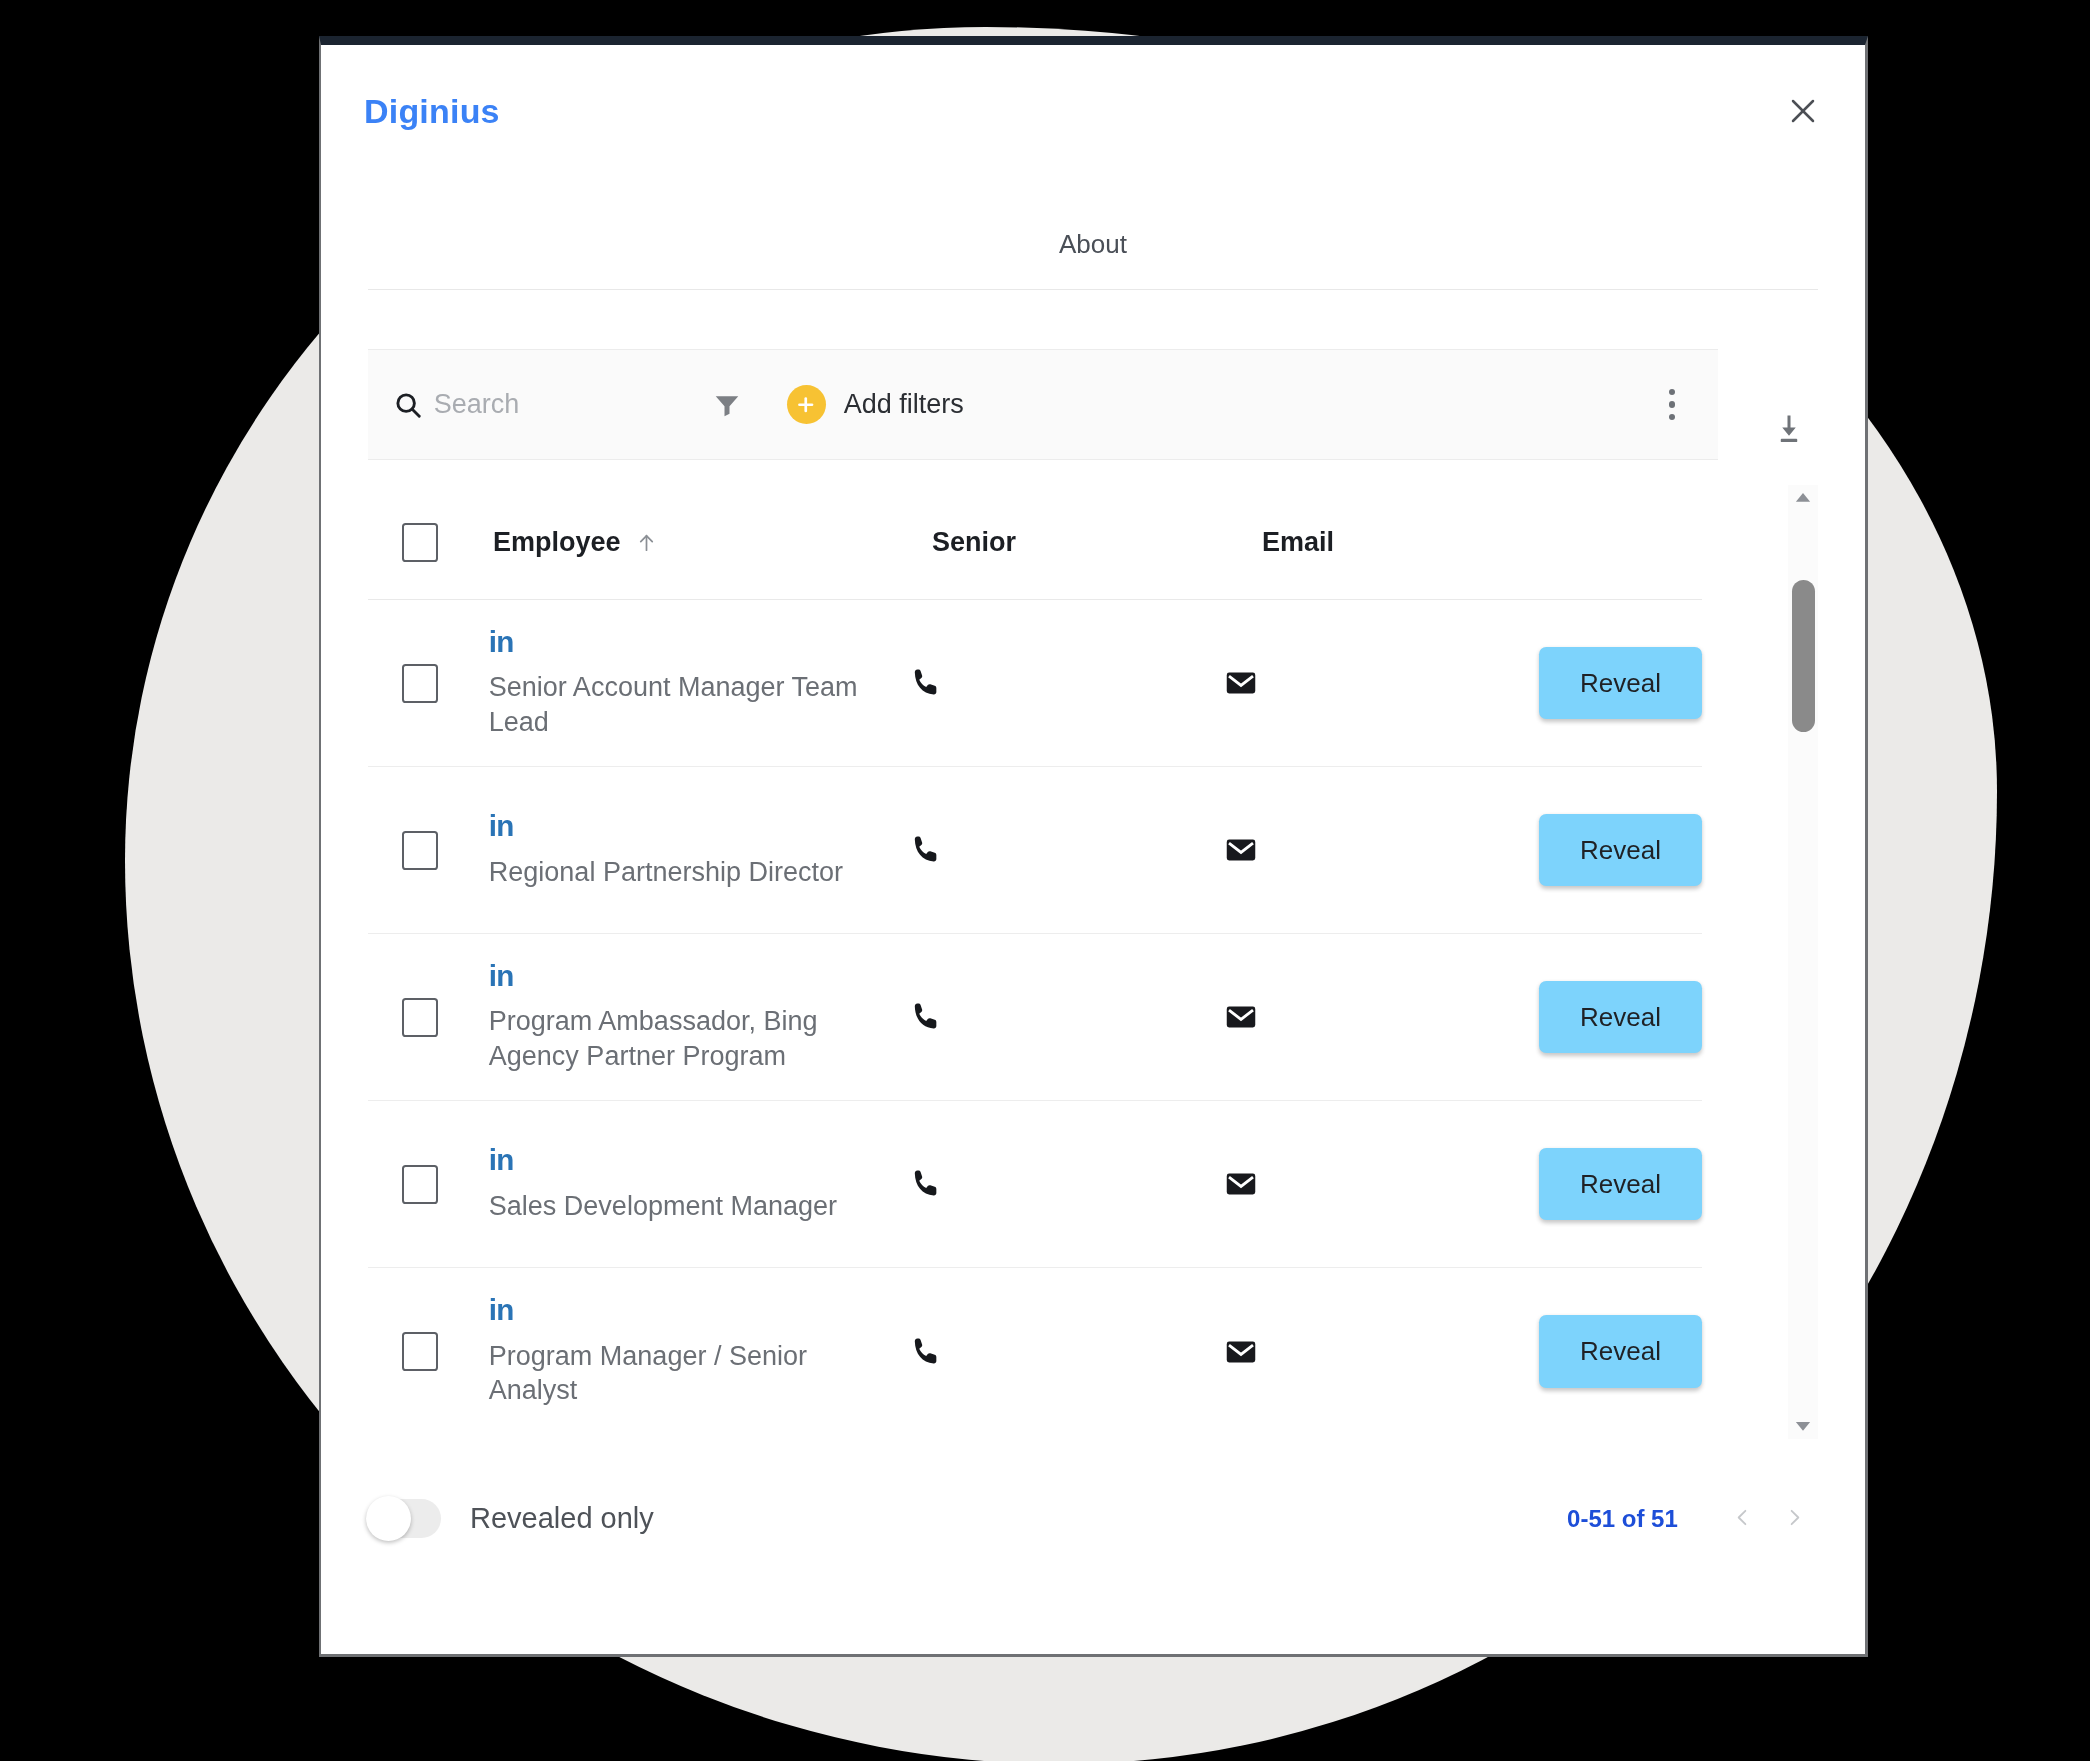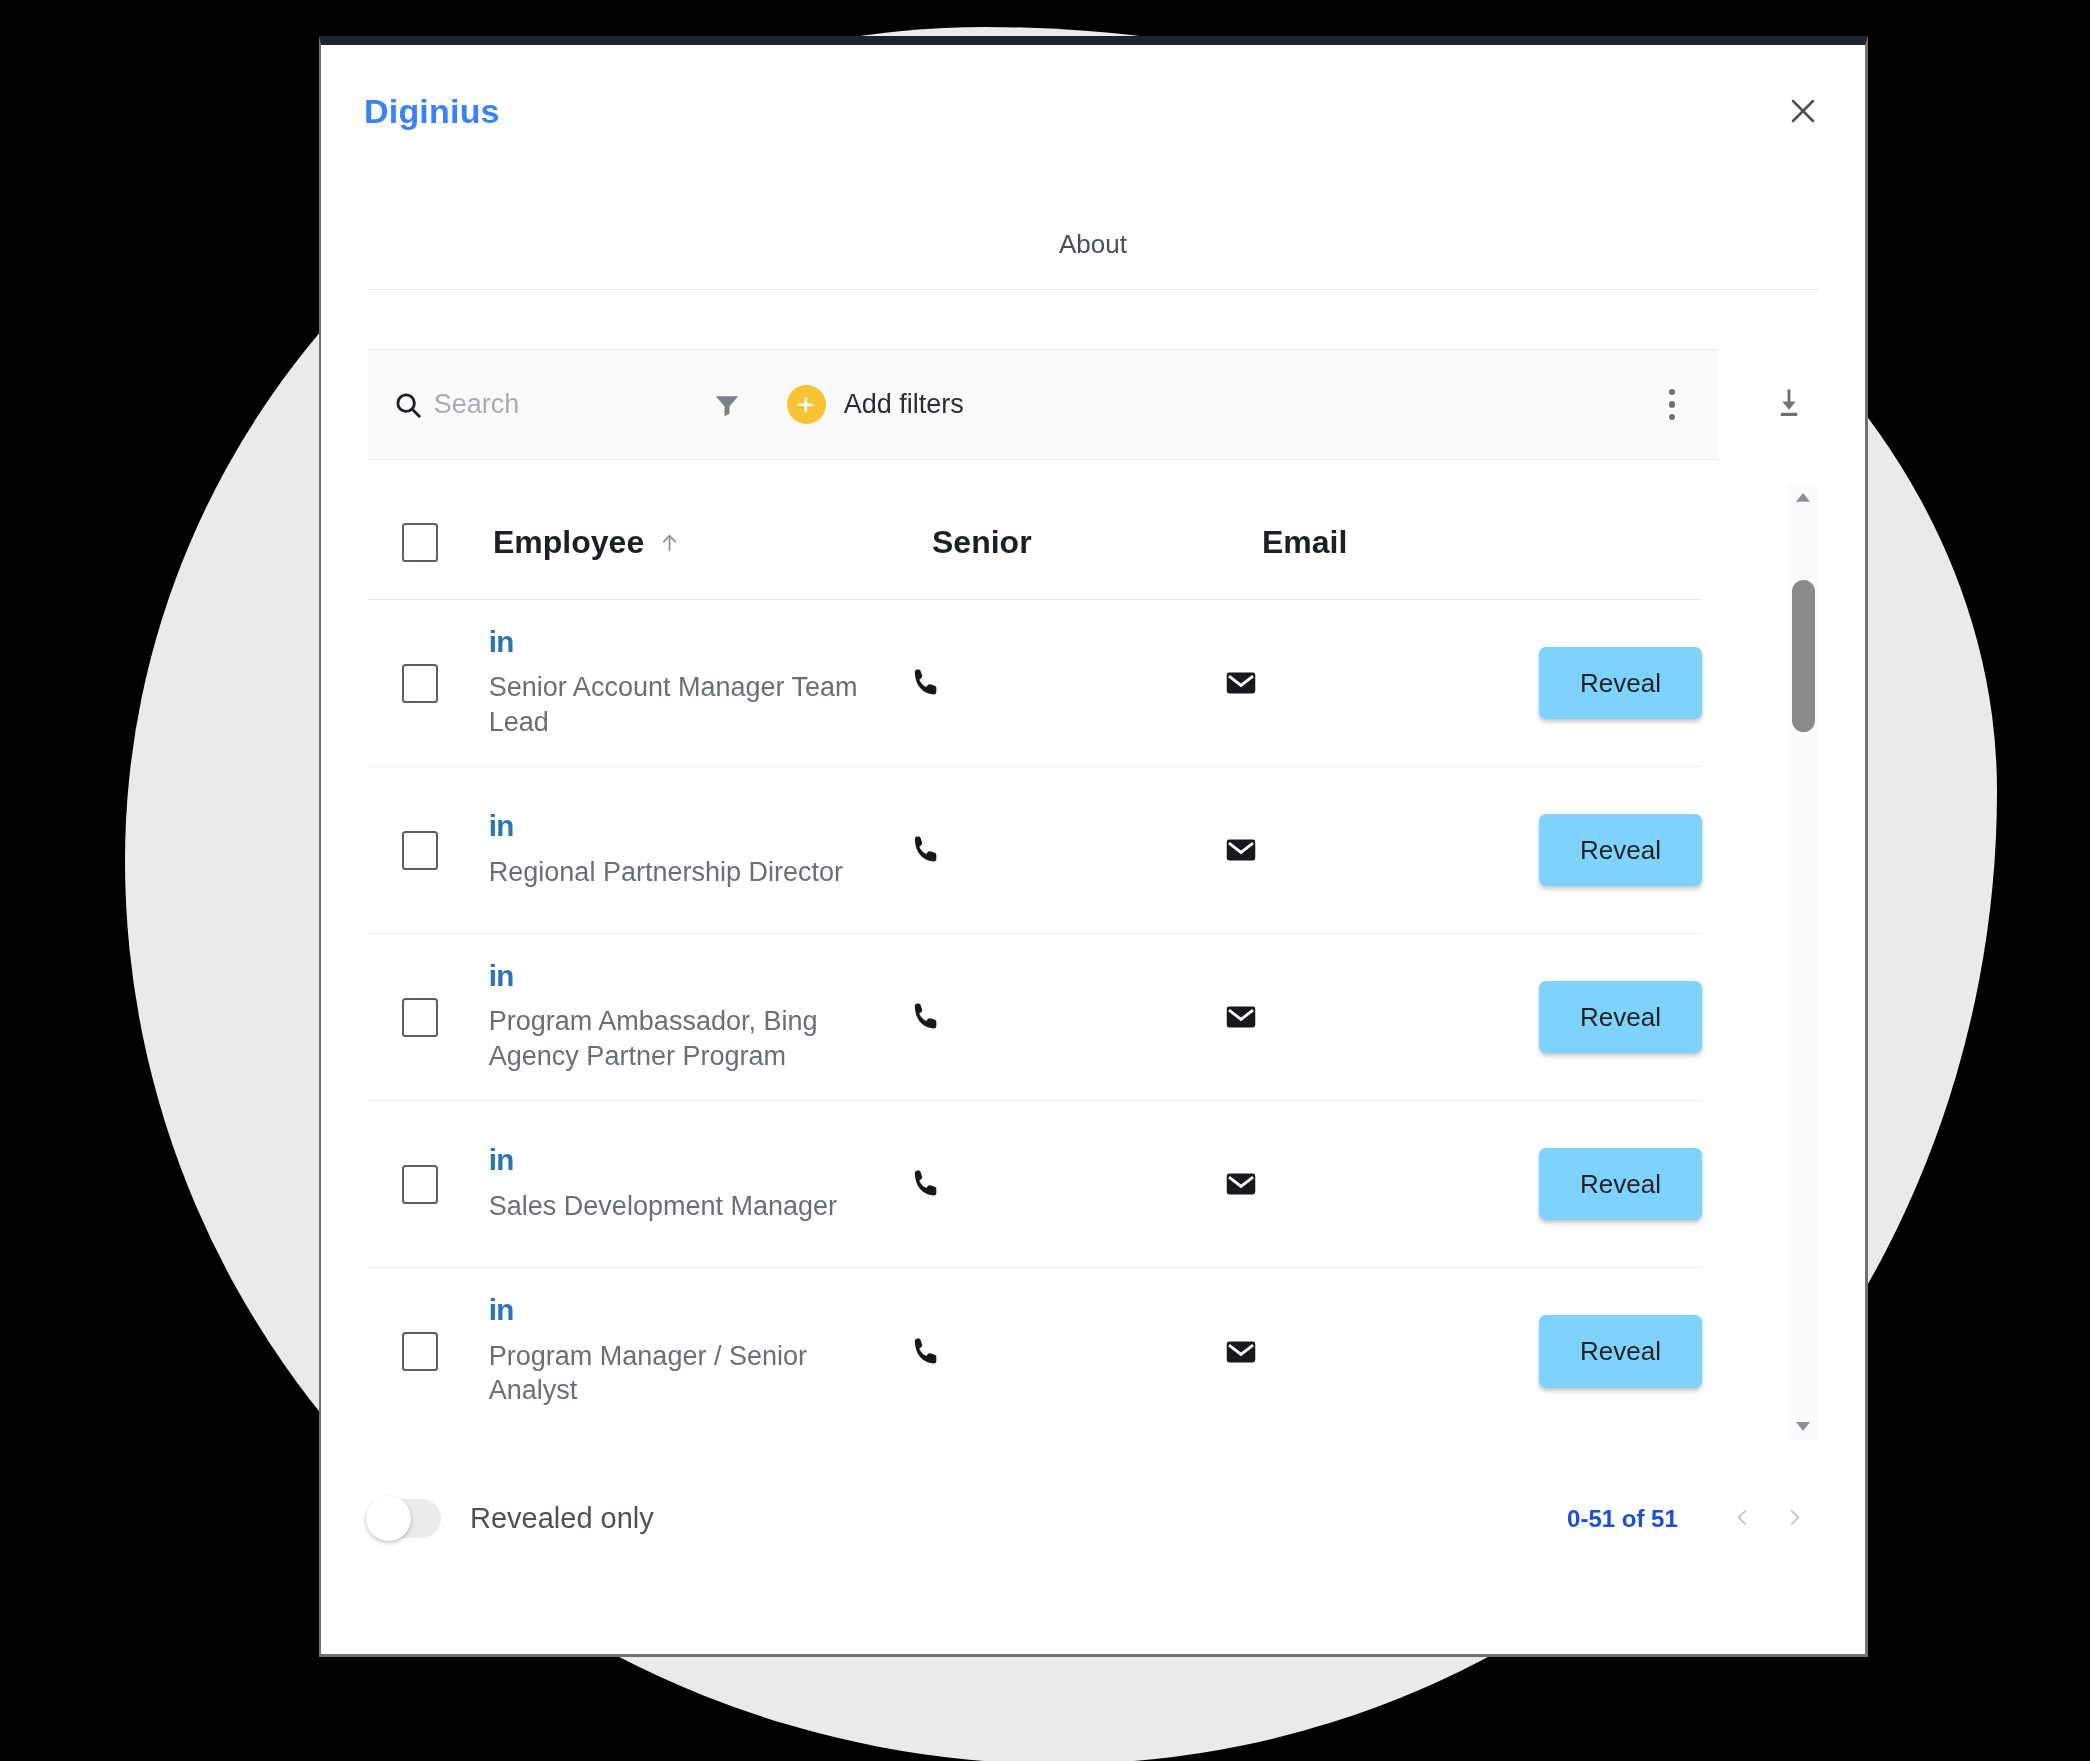--- a/index.html
+++ b/index.html
@@ -109,21 +109,21 @@
   }
 
   
   .content {
     padding: 0 47px;
   }
 
   
   .toolbar-row {
     display: flex;
-    align-items: center;
+    align-items: flex-end;
     margin-top: 59px;
   }
   .searchbar {
     flex: 1;
     height: 111px;
     background: #fafafa;
     border-top: 1.8px solid #ececec;
     border-bottom: 1.8px solid #ececec;
     display: flex;
     align-items: center;
@@ -193,21 +193,21 @@
   .table {
     width: 1334px;
   }
   .thead {
     display: flex;
     align-items: center;
     height: 115px;
     border-bottom: 1.8px solid #e9e9e9;
   }
   .th {
-    font-size: 32px;
+    font-size: 27px;
     font-weight: bold;
     color: #1c1f24;
     display: flex;
     align-items: center;
   }
   .col-check { width: 125px; display: flex; align-items: center; padding-left: 34px; }
   .col-emp   { width: 439px; }
   .col-phone { width: 330px; }
   .col-email { width: 331px; }
   .col-act   { flex: 1; display: flex; justify-content: flex-start; }

